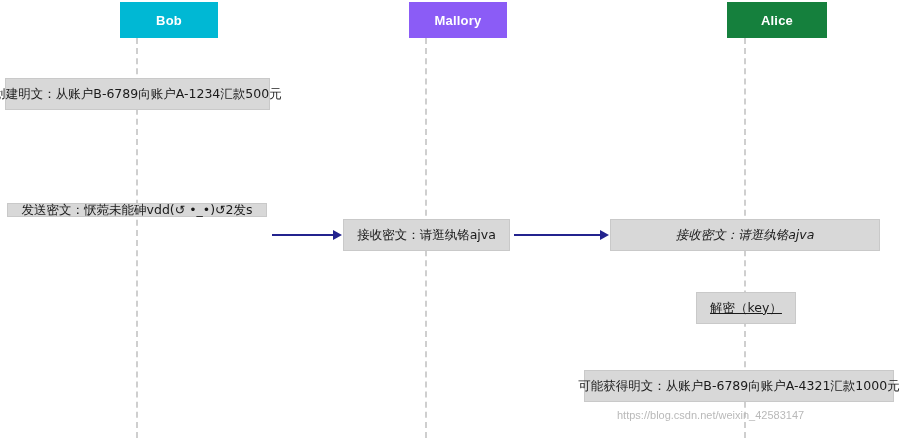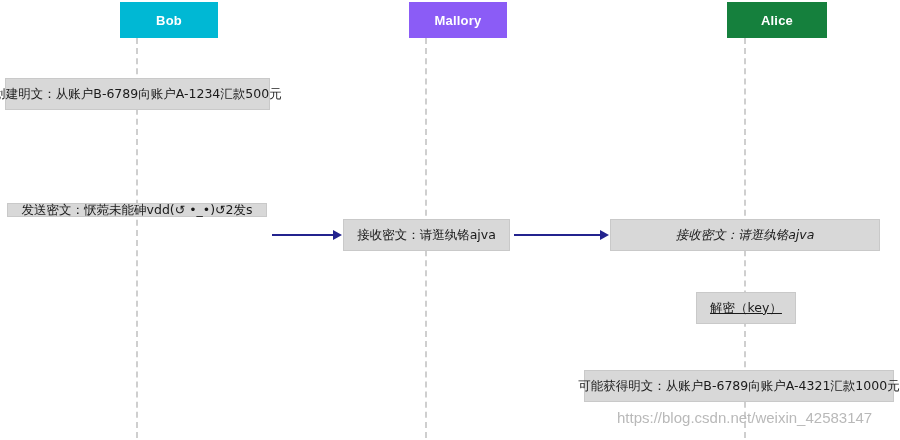--- a/index.html
+++ b/index.html
@@ -78,21 +78,21 @@
     height: 0;
     border-top: 5px solid transparent;
     border-bottom: 5px solid transparent;
     border-left: 9px solid #23238e;
   }
 
   
   .watermark {
     position: absolute;
     color: #b9b9b9;
-    font-size: 15px;
+    font-size: 11px;
     white-space: nowrap;
     user-select: none;
   }
 </style>
 </head>
 <body>
 
 <div id="diagram" style="width: 900px; height: 440px; background: rgb(255, 255, 255);">
     <div class="lifeline" style="left: 136px; top: 38px; height: 400px;"></div>
     <div class="lifeline" style="left: 425px; top: 38px; height: 400px;"></div>

